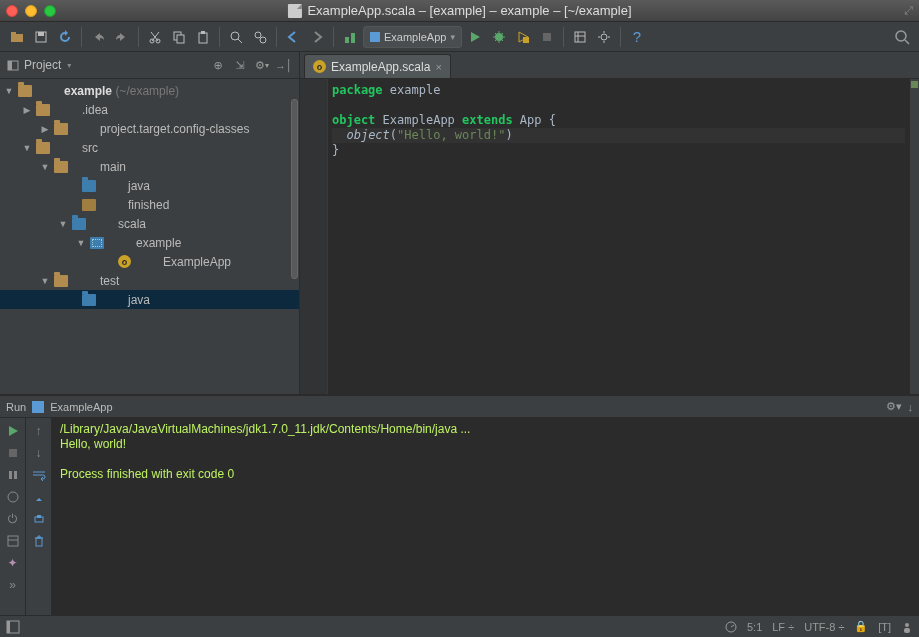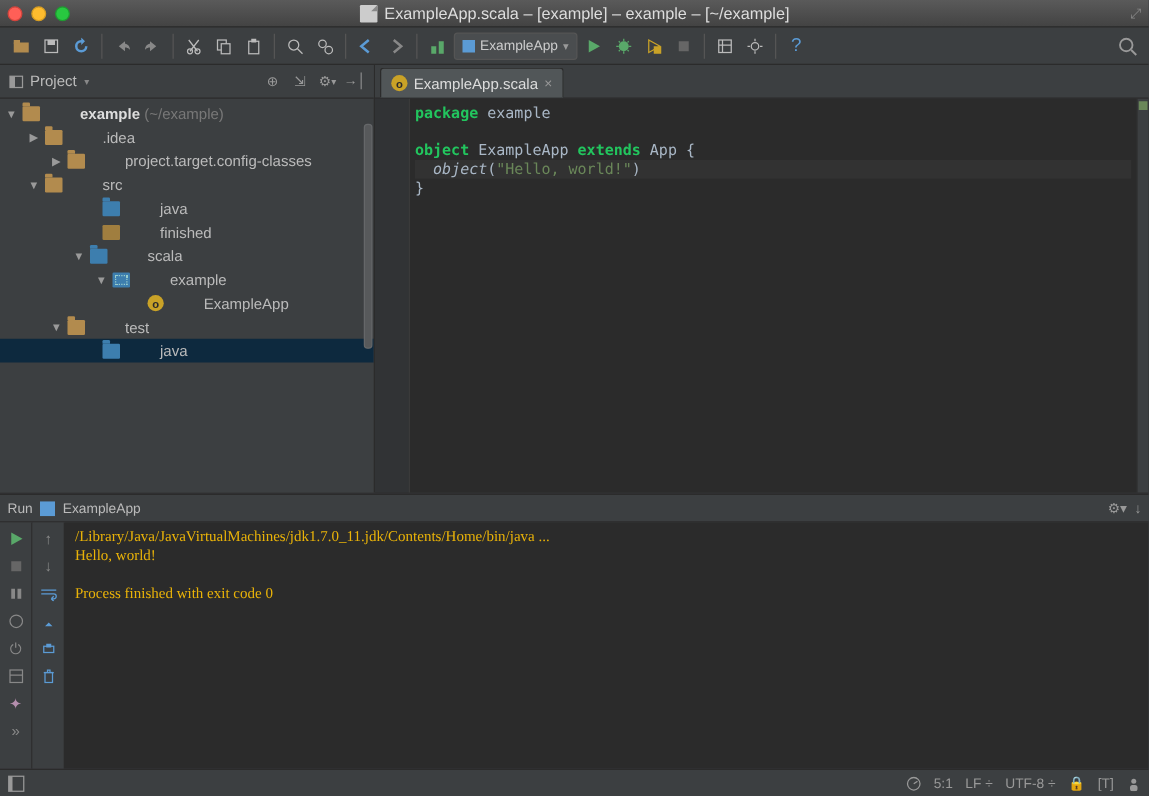--- a/index.html
+++ b/index.html
@@ -176,24 +176,24 @@
 }
 .runheader .grow { flex:1; }
 .runbody { flex:1; display:flex; }
 .runcol { width:26px; background:#3c3f41; display:flex; flex-direction:column; align-items:center; padding-top:4px; gap:4px; border-right:1px solid #2b2b2b; }
 .runcol .ric { width:18px;height:18px;display:flex;align-items:center;justify-content:center;color:#999;font-size:12px; }
 .runcol .ric.play { color:#59a869; }
 .runcol .ric.stop { color:#666; }
 .console {
   flex:1;
   background:#2b2b2b;
-  font-family:Liberation Serif, serif;
+  font-family:Liberation Sans, sans-serif;
   font-size:12px;
   line-height:15px;
-  color:#eab308;
+  color:#bef264;
   padding:4px 8px;
   white-space:pre;
 }
 
 .statusbar {
   height:22px;
   background:#3c3f41;
   border-top:1px solid #2b2b2b;
   display:flex;
   align-items:center;
@@ -386,20 +386,25 @@
         </div>
       <div class="tnode" style="padding-left:40px">
           <span class="disc closed"></span>
           <span class="fic folder"></span>
           <span class="lbl">project.target.config-classes</span>
         </div>
       <div class="tnode" style="padding-left:22px">
           <span class="disc open"></span>
           <span class="fic folder"></span>
           <span class="lbl">src</span>
+        </div>
+      <div class="tnode" style="padding-left:40px">
+          <span class="disc open"></span>
+          <span class="fic folder"></span>
+          <span class="lbl">main</span>
         </div>
       <div class="tnode" style="padding-left:68px">
           <span class="disc none"></span>
           <span class="fic bluefolder"></span>
           <span class="lbl">java</span>
         </div>
       <div class="tnode" style="padding-left:68px">
           <span class="disc none"></span>
           <span class="fic res"></span>
           <span class="lbl">finished</span>

